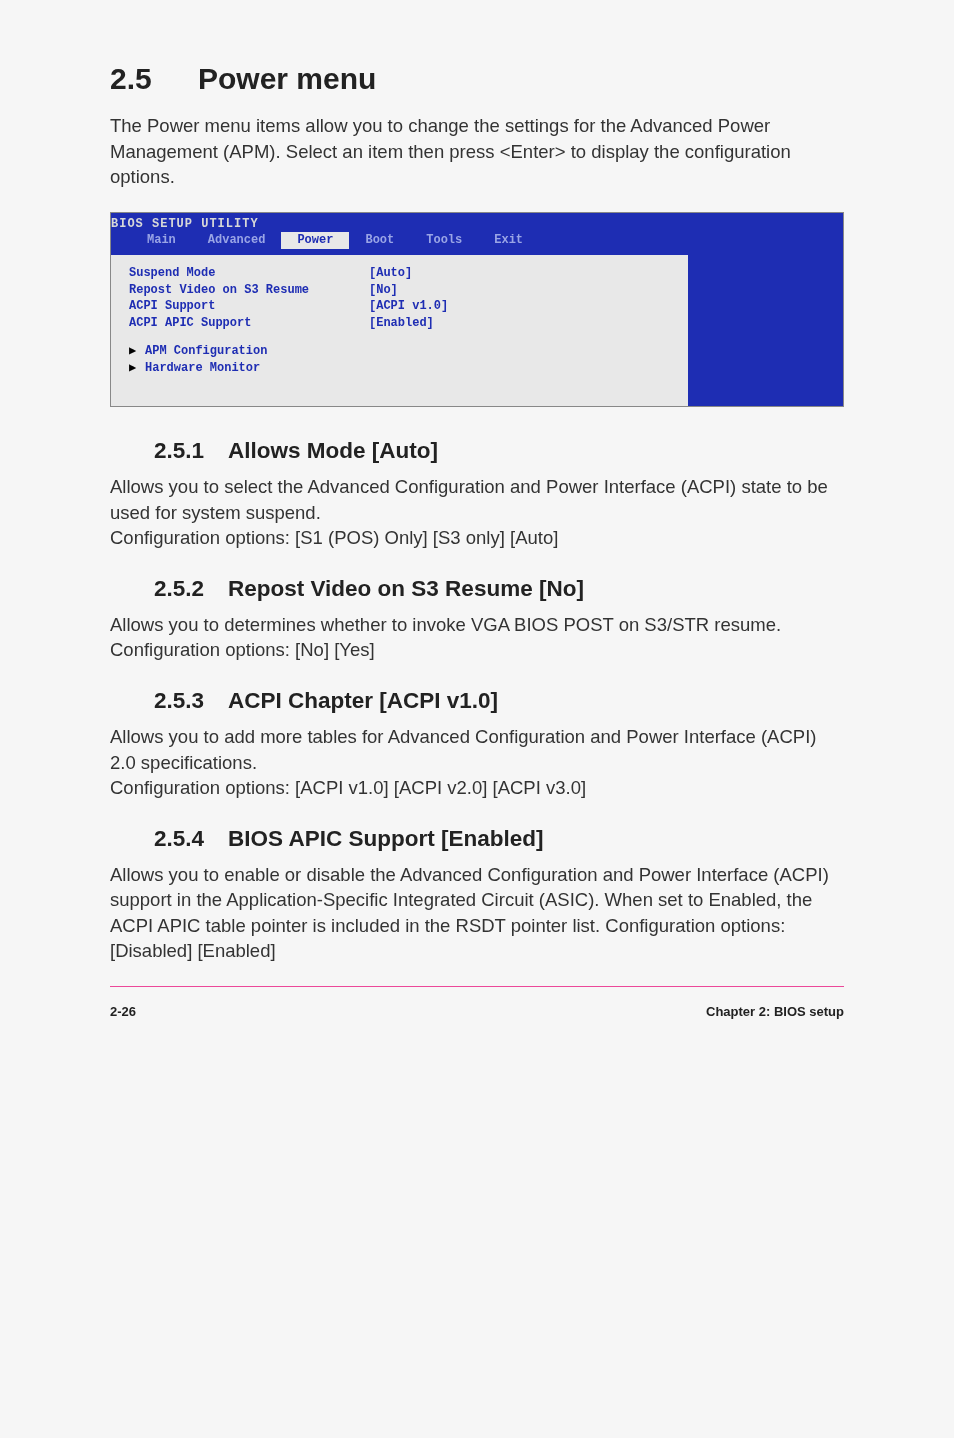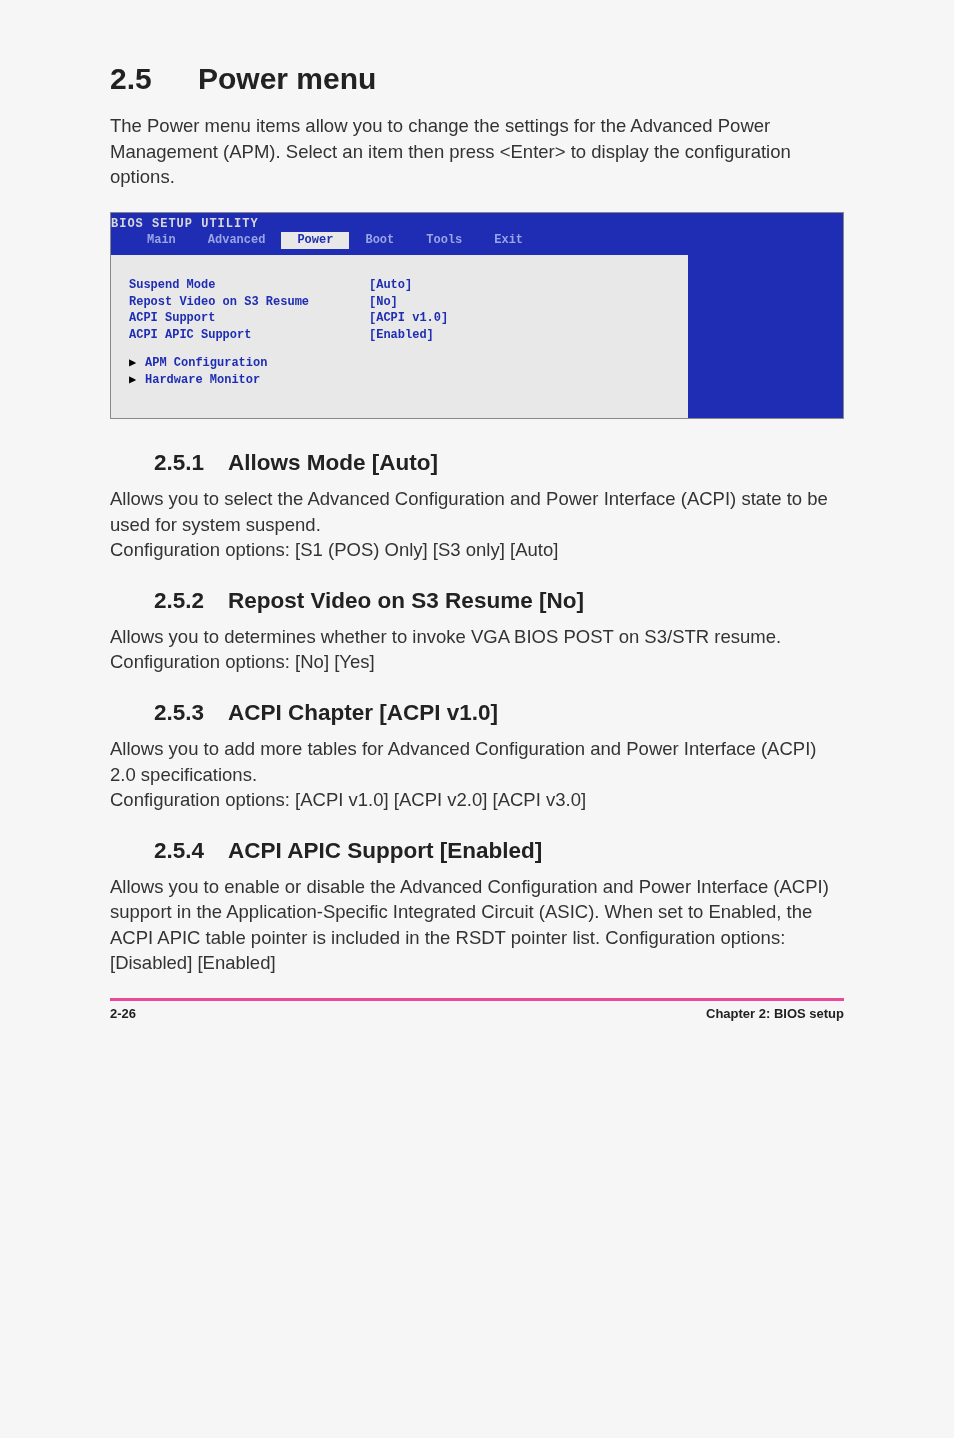--- a/index.html
+++ b/index.html
@@ -53,21 +53,21 @@
   .bios-tab.active {
     background: #e8e8e8;
     color: #1e2db3;
   }
   .bios-body {
     display: flex;
     background: #e8e8e8;
   }
   .bios-main {
     flex: 1;
-    padding: 22px 18px 30px 18px;
+    padding: 10px 18px 30px 18px;
     color: #1e2db3;
     font-weight: bold;
     display: flex;
   }
   .bios-labels { width: 240px; }
   .bios-values {}
   .bios-row {}
   .bios-sub {
     margin-top: 12px;
     display: flex;
@@ -91,22 +91,22 @@
   }
   .heading-2 .num { width: 74px; margin-left: 44px; }
 
   .spacer { flex: 1; }
 
   .footer {
     display: flex;
     font-size: 13px;
     font-weight: 700;
     font-family: Verdana, Arial, sans-serif;
-    border-top: 3px solid #ec4899;
-    padding-top: 4px;
+    border-top: 1px solid #ec4899;
+    padding-top: 16px;
   }
   .footer .pg {}
 </style>
 </head>
 <body>
 
 <div class="heading-1">
   <span class="num">2.5</span>
   <span>Power menu</span>
 </div>
@@ -171,21 +171,21 @@
 
 <div class="heading-2">
   <span class="num">2.5.3</span>
   <span>ACPI Chapter [ACPI v1.0]</span>
 </div>
 <p class="para" style="margin-bottom:0">Allows you to add more tables for Advanced Configuration and Power Interface (ACPI) 2.0 specifications.</p>
 <p class="para">Configuration options: [ACPI v1.0] [ACPI v2.0] [ACPI v3.0]</p>
 
 <div class="heading-2">
   <span class="num">2.5.4</span>
-  <span>ACPI APIC Support [Enabled]</span>
+  <span>BIOS APIC Support [Enabled]</span>
 </div>
 <p class="para">Allows you to enable or disable the Advanced Configuration and Power Interface (ACPI) support in the Application-Specific Integrated Circuit (ASIC). When set to Enabled, the ACPI APIC table pointer is included in the RSDT pointer list. Configuration options: [Disabled] [Enabled]</p>
 
 <div class="footer">
   <span class="pg">2-26</span>
   <span class="spacer"></span>
   <span>Chapter 2: BIOS setup</span>
 </div>
 
 </body></html>

